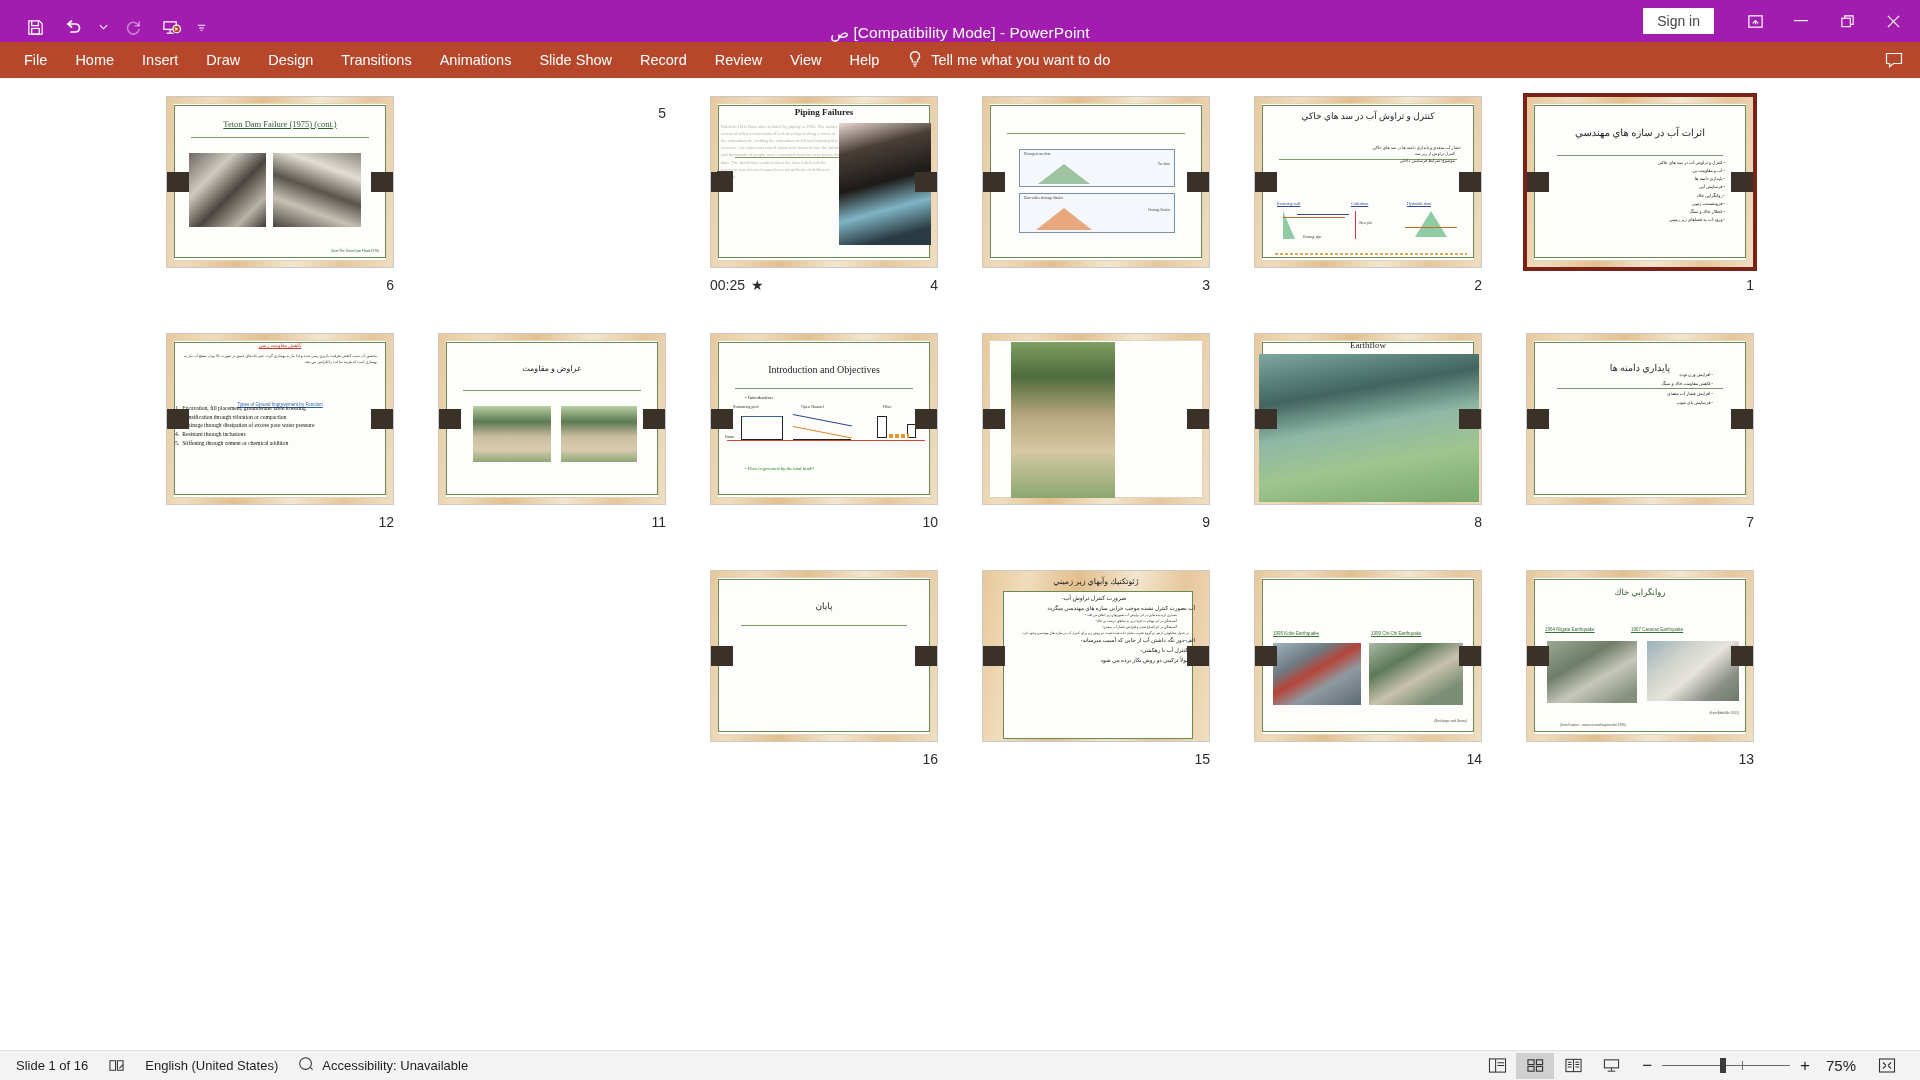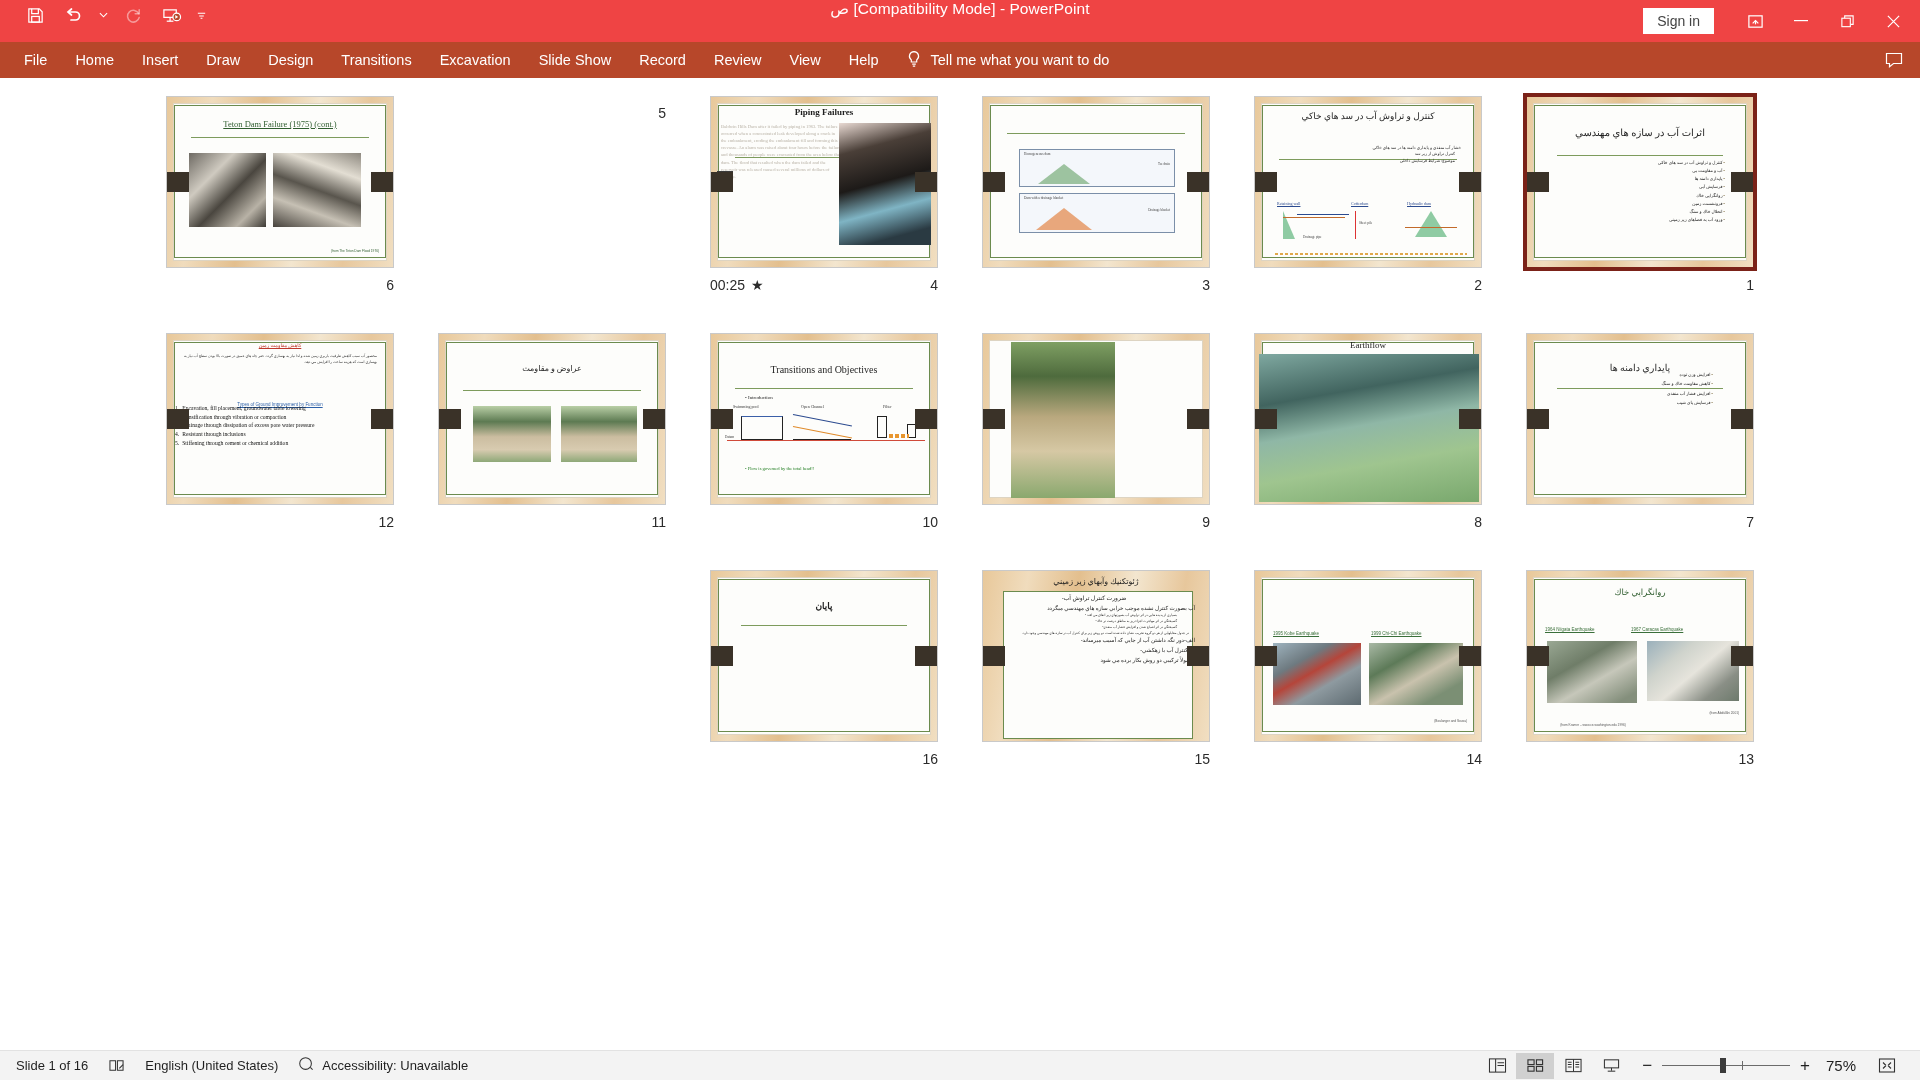--- a/index.html
+++ b/index.html
@@ -5,22 +5,22 @@
   * { box-sizing: border-box; margin: 0; padding: 0; }
   html, body {
     width: 1920px; height: 1080px;
     overflow: hidden;
     font-family: "Liberation Sans", sans-serif;
     background: #ffffff;
   }
 
   
   .titlebar {
-    height: 42px; background: #ef4444;
-    display: flex; align-items: flex-start; position: relative;
+    height: 42px; background: #a21caf;
+    display: flex; align-items: flex-end; position: relative;
     color: #fff;
   }
   .qat { display: flex; align-items: center; padding-left: 18px; gap: 4px; }
   .qat-btn {
     width: 34px; height: 30px; display: flex; align-items: center; justify-content: center;
     border-radius: 2px; cursor: default;
   }
   .qat-btn svg { display:block; }
   .qat-caret { width: 18px; height: 30px; display:flex; align-items:center; justify-content:center; }
   .title-center {
@@ -229,21 +229,21 @@
   </div>
 </div>
 
 <div class="menubar">
   <div class="menu-item">File</div>
   <div class="menu-item">Home</div>
   <div class="menu-item">Insert</div>
   <div class="menu-item">Draw</div>
   <div class="menu-item">Design</div>
   <div class="menu-item">Transitions</div>
-  <div class="menu-item">Excavation</div>
+  <div class="menu-item">Animations</div>
   <div class="menu-item">Slide Show</div>
   <div class="menu-item">Record</div>
   <div class="menu-item">Review</div>
   <div class="menu-item">View</div>
   <div class="menu-item">Help</div>
   <div class="tellme">
     <span>
       <svg width="16" height="18" viewBox="0 0 16 18" fill="none" stroke="#fff" stroke-width="1.2">
         <path d="M8 1.6a4.6 4.6 0 0 0-2.7 8.3v2.1h5.4V9.9A4.6 4.6 0 0 0 8 1.6z"></path>
         <path d="M6.2 14.2h3.6M6.8 16.2h2.4"></path>
@@ -445,21 +445,21 @@
         </div>
     </div>
 
     <div class="thumb-wrap">
       <div class="thumb">
         <div class="slide-bg"></div>
           <div class="slide-inner"></div>
           <div class="slide-frame"></div>
         <div class="tab-left"></div>
         <div class="tab-right"></div>
-        <div class="s-title" style="top:30px;font-size:10px;">Transitions and Objectives</div>
+        <div class="s-title" style="top:30px;font-size:10px;">Introduction and Objectives</div>
         <div class="s-rule" style="top:54px;"></div>
         <div class="s-body" style="left:34px;top:60px;font-size:5px;">• <span>Introduction</span></div>
         <div class="dg-label" style="left:22px;top:70px;text-decoration:none;color:#333;">Swimming pool</div>
         <div class="dg-label" style="left:90px;top:70px;text-decoration:none;color:#333;">Open Channel</div>
         <div class="dg-label" style="left:172px;top:70px;text-decoration:none;color:#333;">Filter</div>
         <div style="position:absolute;left:30px;top:82px;width:42px;height:24px;border:1px solid #222;border-top:1px solid #3b5fa8;"></div>
         <div style="position:absolute;left:82px;top:80px;width:58px;height:26px;border-bottom:1px solid #222;"></div>
         <div style="position:absolute;left:82px;top:80px;width:60px;height:1px;background:#2b4a8f;transform:rotate(11deg);transform-origin:left;"></div>
         <div style="position:absolute;left:82px;top:92px;width:60px;height:1px;background:#e08a2a;transform:rotate(11deg);transform-origin:left;"></div>
         <div style="position:absolute;left:166px;top:82px;width:10px;height:22px;border:1px solid #222;"></div>
@@ -526,21 +526,21 @@
     <div class="thumb-wrap"></div>
     <div class="thumb-wrap"></div>
 
     <div class="thumb-wrap">
       <div class="thumb">
         <div class="slide-bg"></div>
           <div class="slide-inner"></div>
           <div class="slide-frame"></div>
         <div class="tab-left"></div>
         <div class="tab-right"></div>
-        <div class="s-title rtl" style="top:30px;font-size:9px;font-weight:bold;">پايان</div>
+        <div class="s-title rtl" style="top:30px;font-size:9px;">پايان</div>
         <div class="s-rule" style="top:54px;left:30px;right:30px;"></div>
       </div>
       <div class="thumb-meta">
           <span class="thumb-num">16</span>
         </div>
     </div>
 
     <div class="thumb-wrap">
       <div class="thumb">
         <div class="slide-bg"></div>

